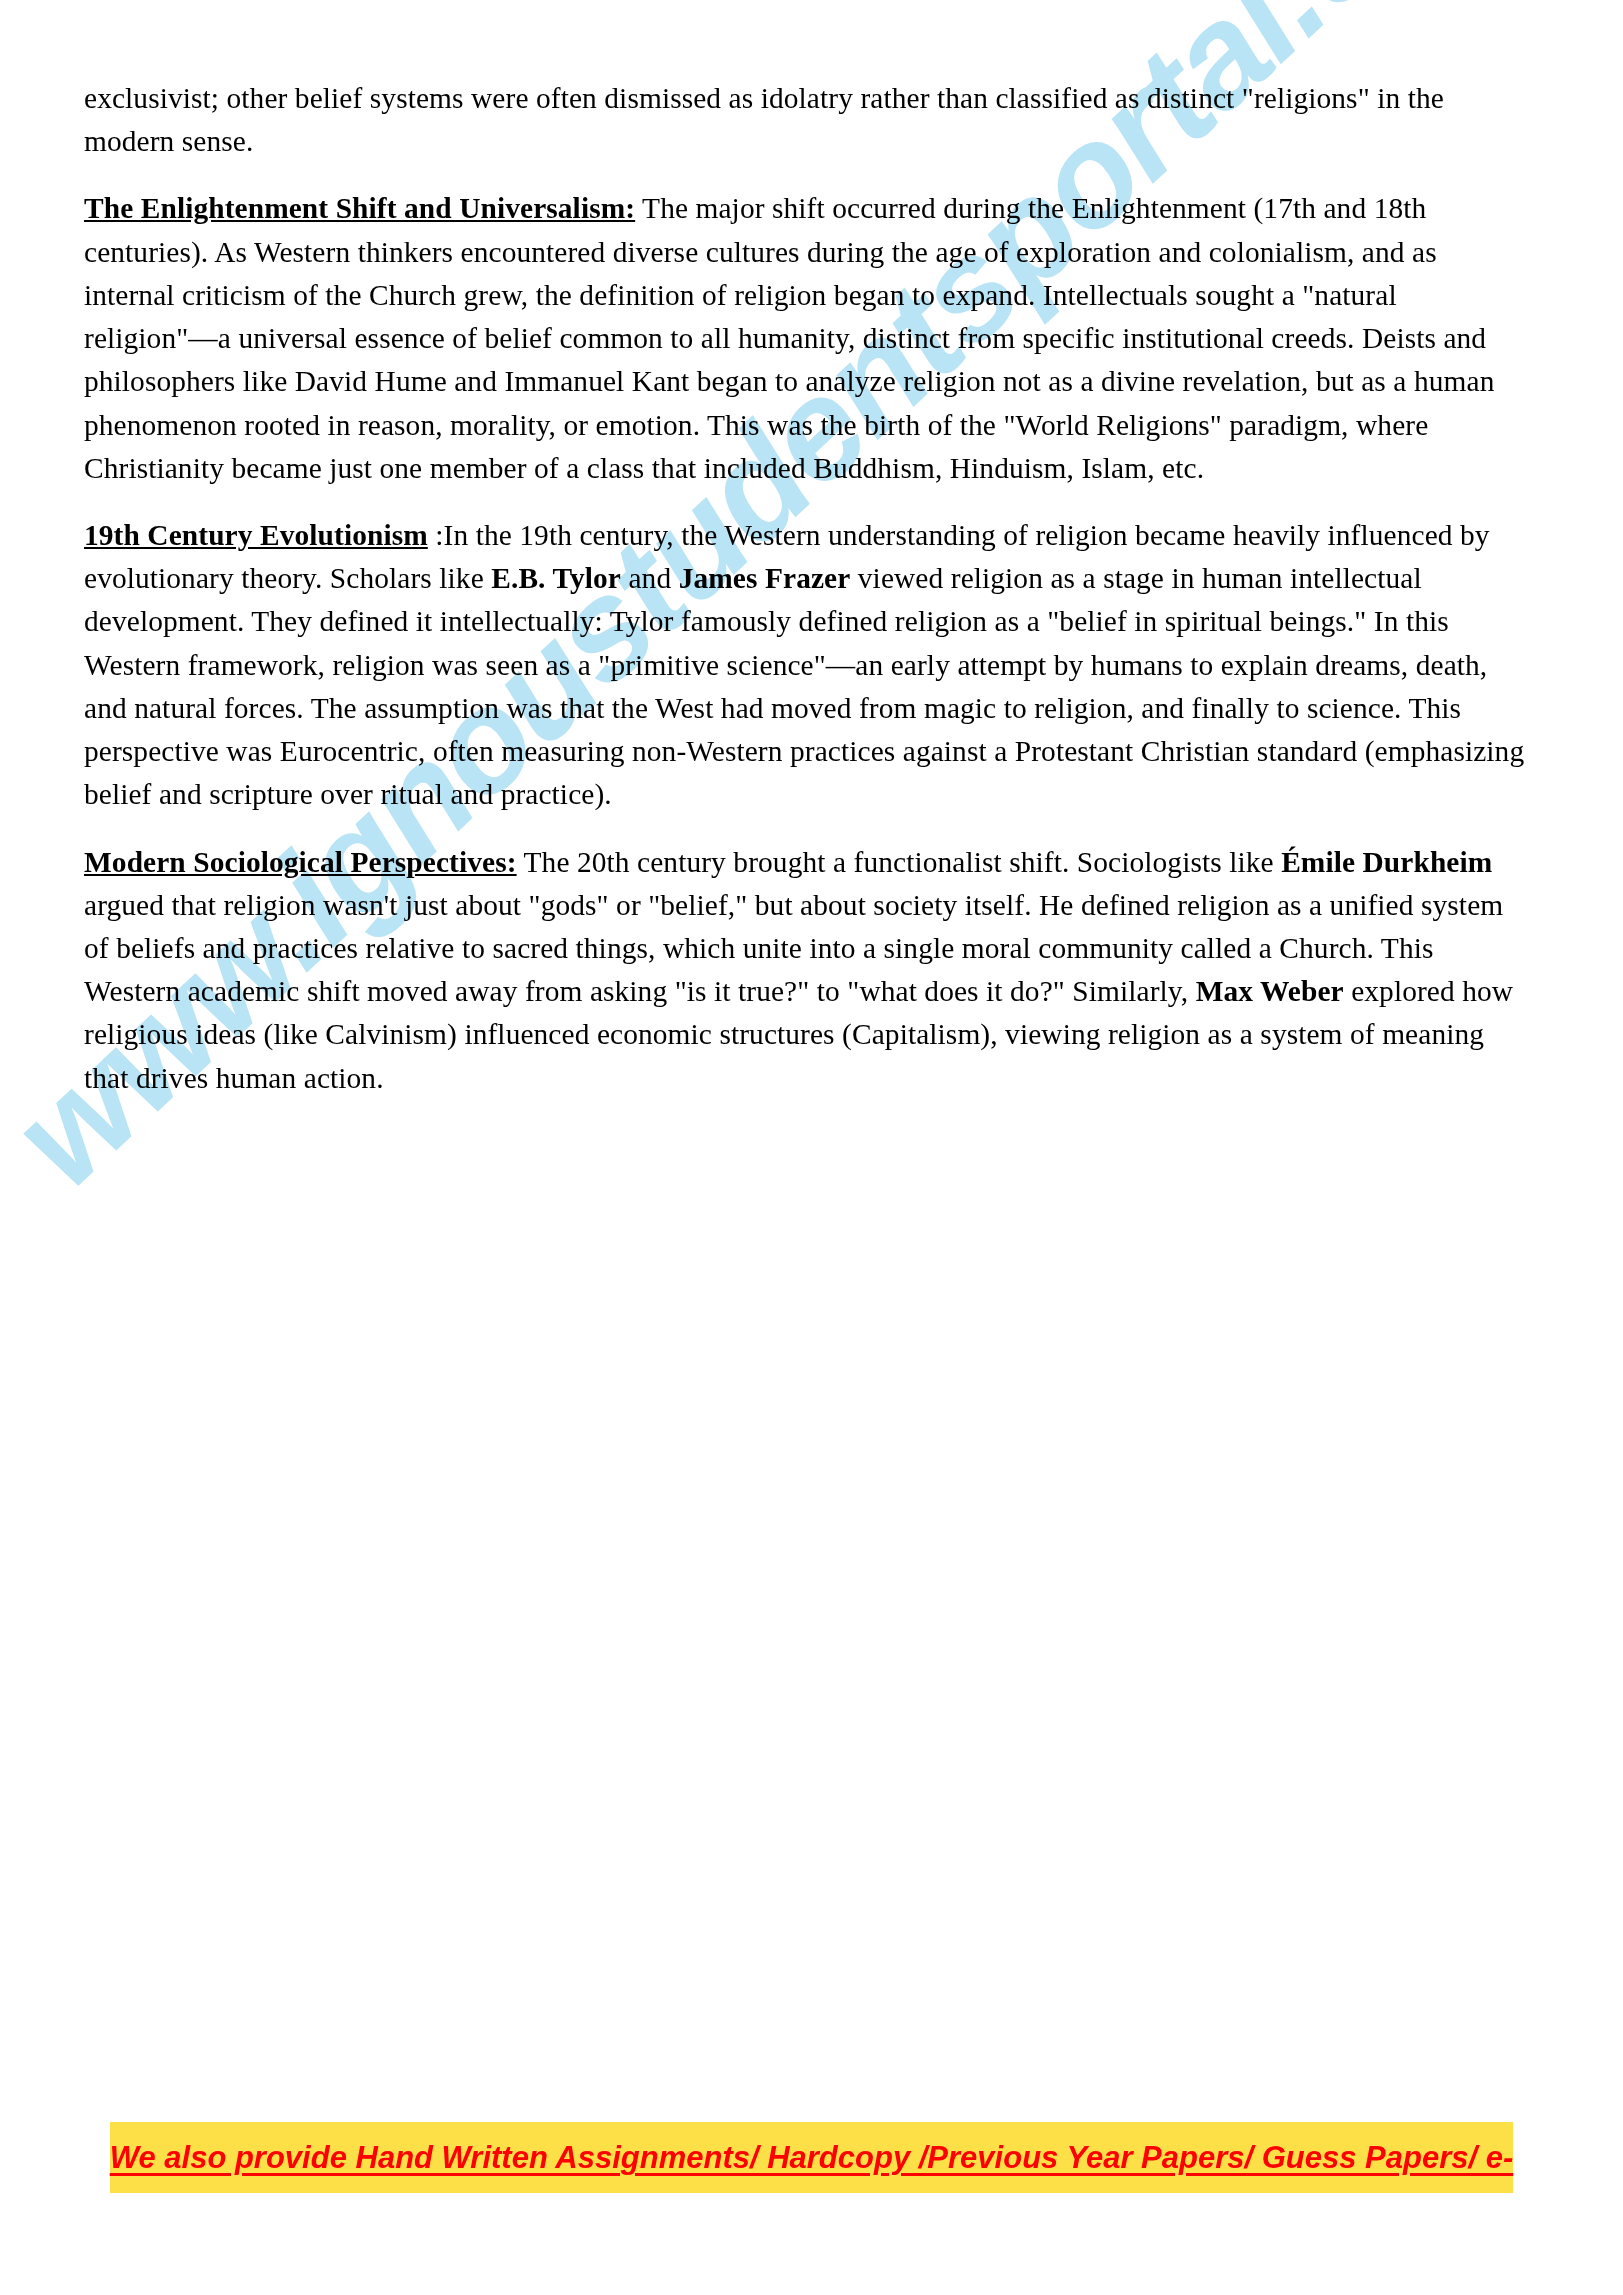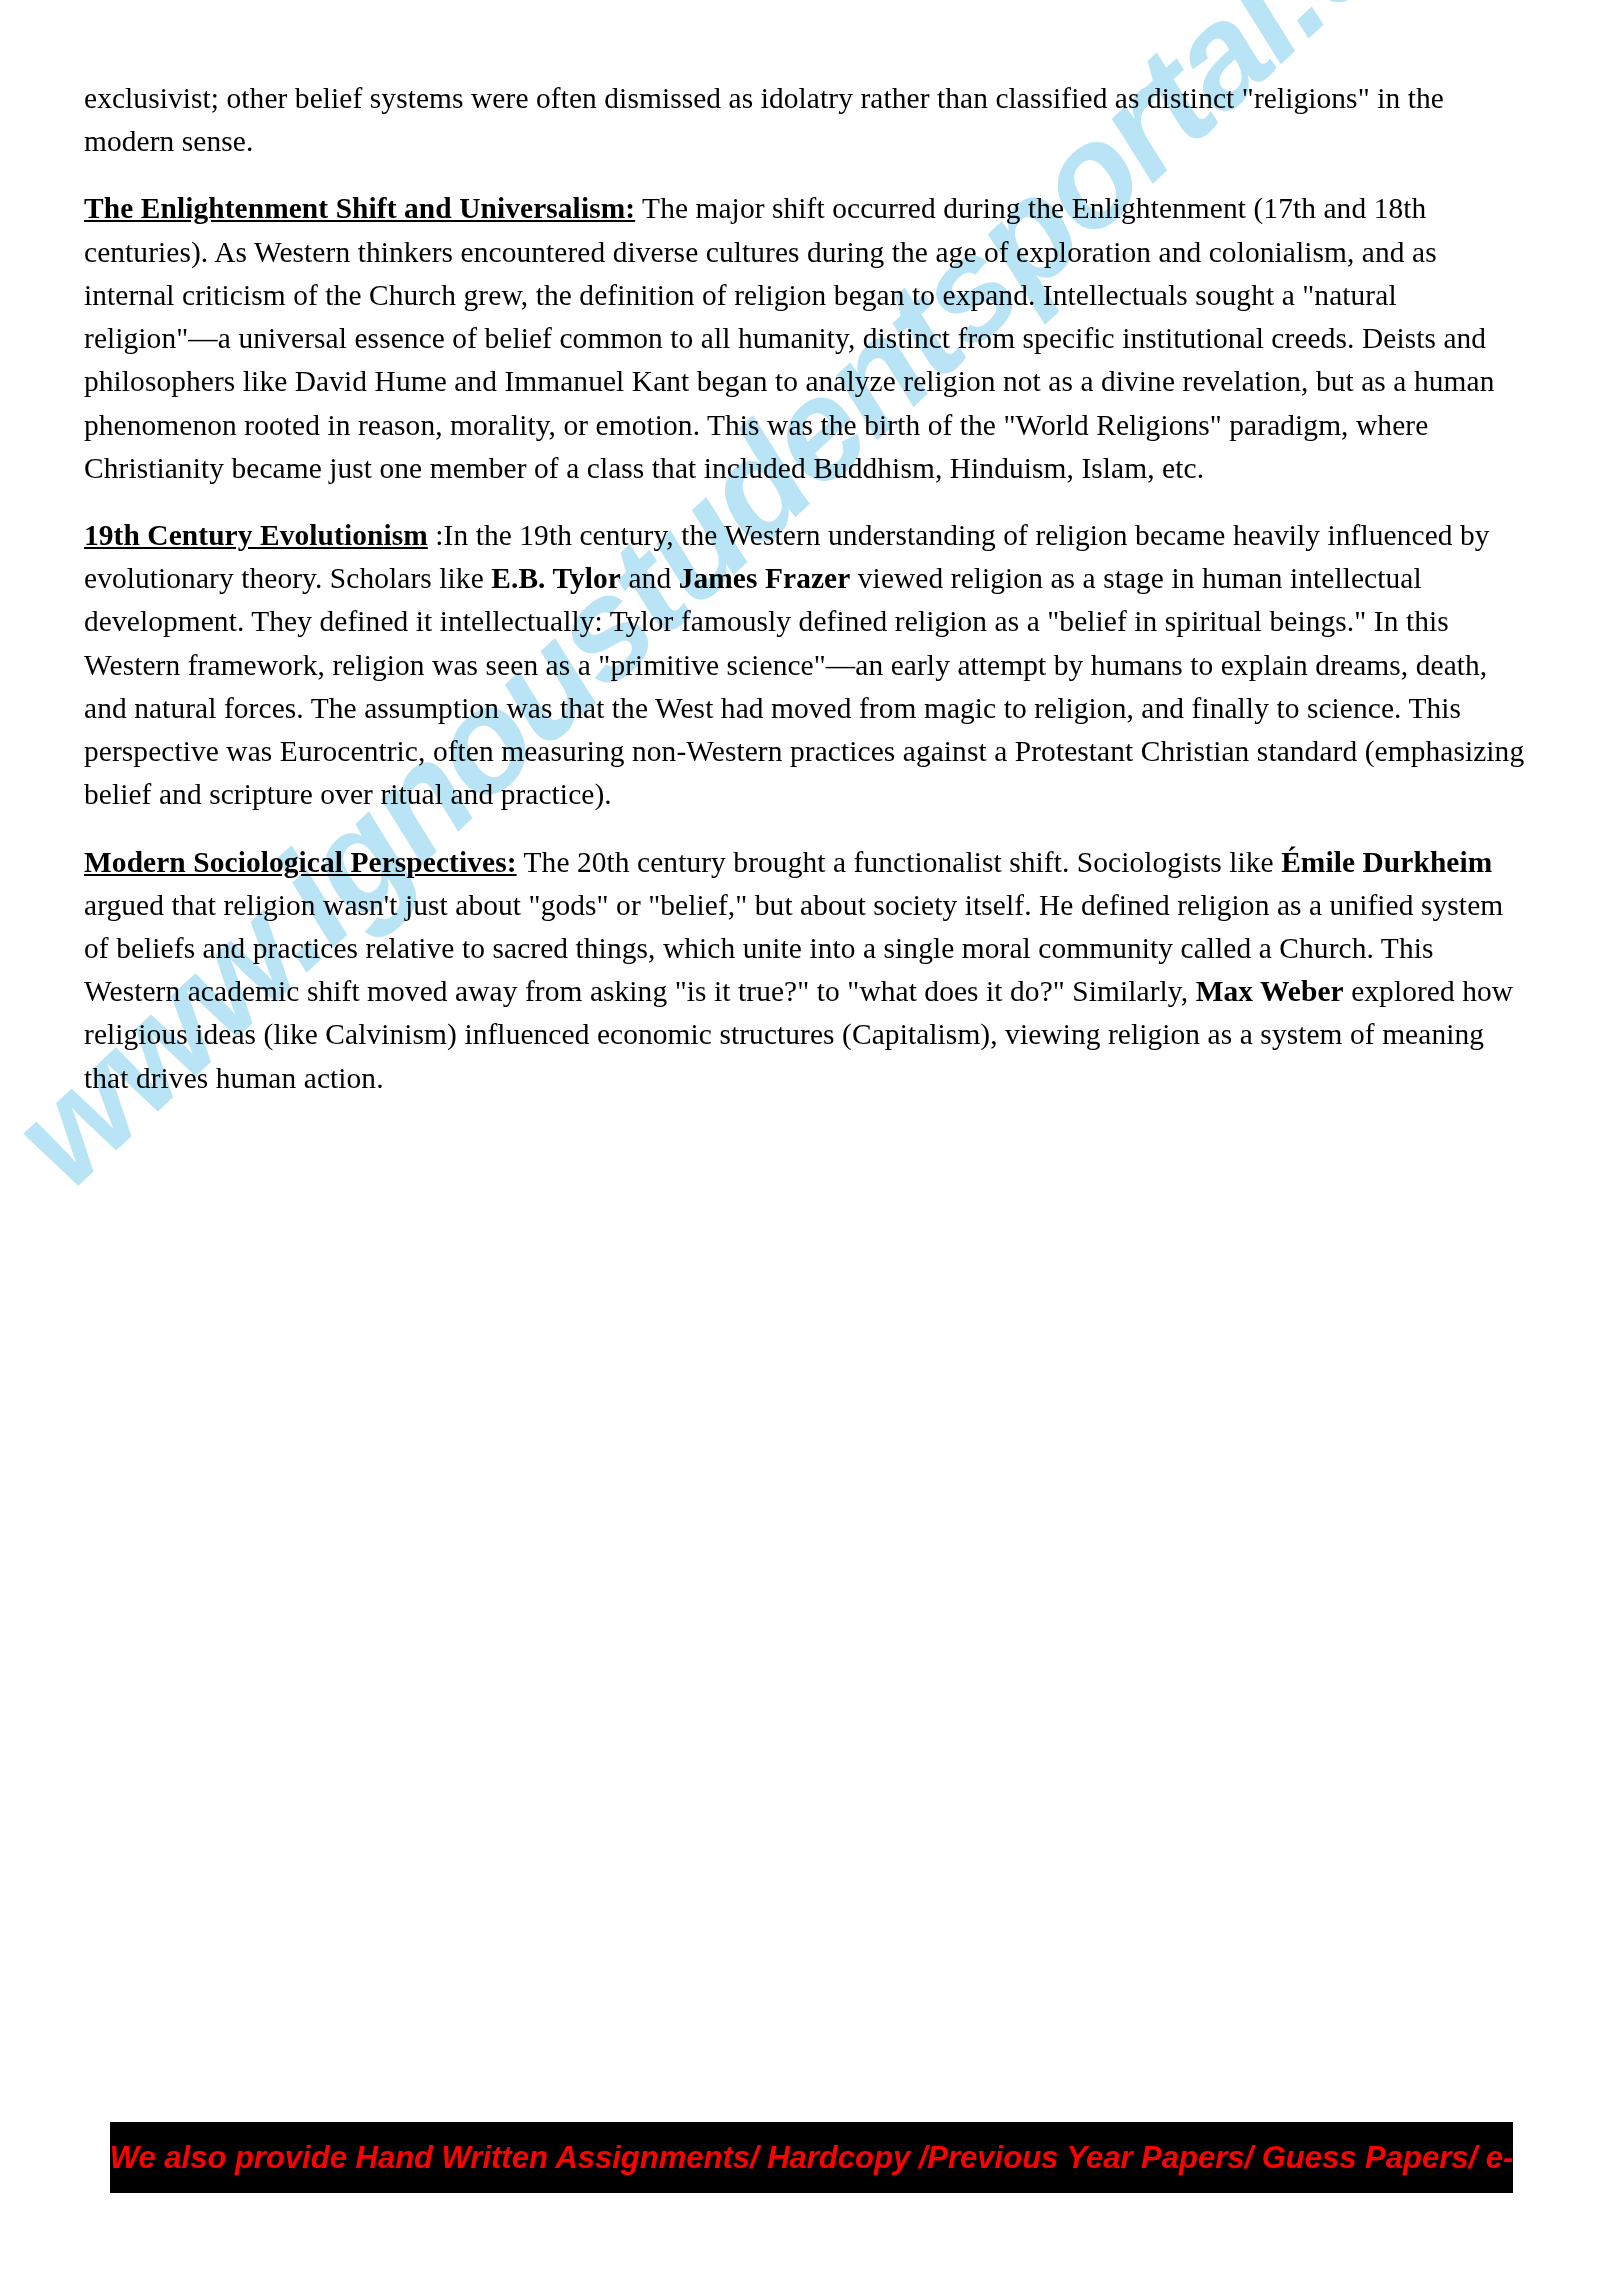--- a/index.html
+++ b/index.html
@@ -77,25 +77,26 @@
     text-align: center;
     font-family: "Liberation Sans", "DejaVu Sans", sans-serif;
   }
   .footer-line {
     display: block;
     line-height: 1.30;
     margin: 0;
     padding: 0;
   }
   .fbit {
-    background: #000000;
+    background: #fde047;
     color: #ff0000;
     font-style: italic;
     font-weight: 700;
     font-size: 31px;
+    text-decoration: underline;
     text-decoration-thickness: 3.3px;
     text-underline-offset: 4.6px;
     box-decoration-break: clone;
     -webkit-box-decoration-break: clone;
     padding: 18px 0;
   }
   .fbit-url {
     background: #ffff00;
     color: #1175bb;
     font-style: italic;

